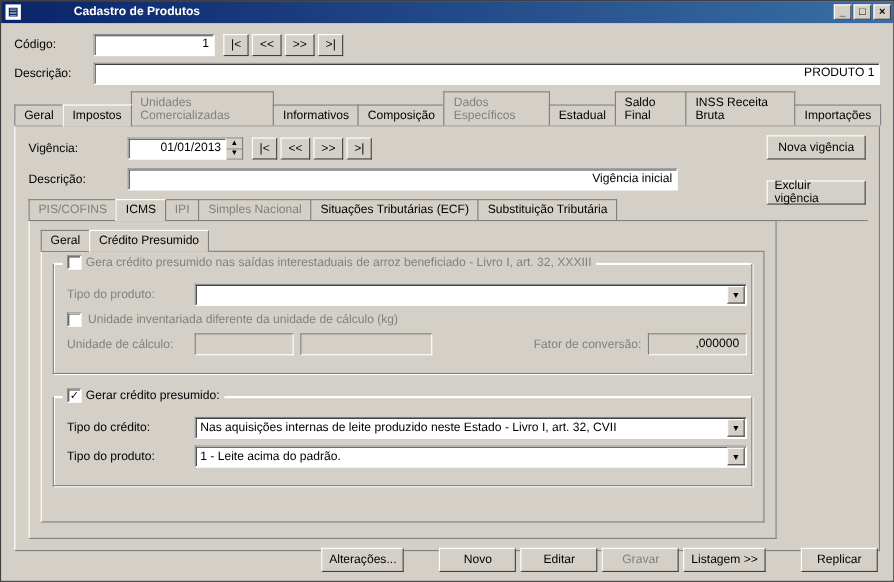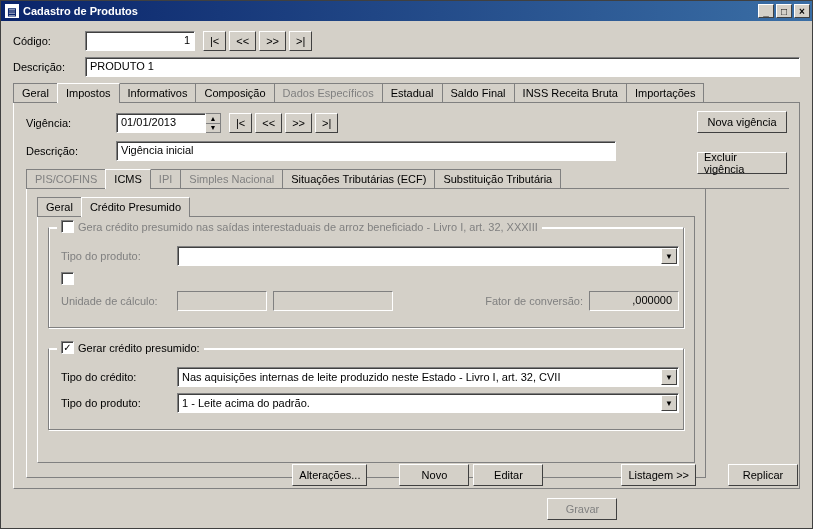--- a/index.html
+++ b/index.html
@@ -25,21 +25,21 @@
     align-items: center;
     padding: 0 2px 0 4px;
     font-weight: bold;
     font-size: 11px;
   }
   .titlebar .ticon {
     width: 14px; height: 14px; margin-right: 4px;
     display: inline-flex; align-items:center; justify-content:center;
     background:#fff; color:#0a246a; font-weight:bold; font-size:10px;
   }
-  .titlebar .title-text { flex: 1; }
+  .titlebar .title-text { flex: 1; margin-left: 44px; }
   .titlebar .winbtns { display:flex; gap:2px; }
   .titlebar .winbtn {
     width: 16px; height: 14px;
     background: #d4d0c8;
     border: 1px solid #fff;
     border-right-color:#404040; border-bottom-color:#404040;
     color:#000; font-size:10px; font-weight:bold;
     display:flex; align-items:center; justify-content:center;
     cursor:pointer;
   }
@@ -49,20 +49,21 @@
   .row { display:flex; align-items:center; margin-bottom:6px; }
   .lbl { width: 72px; color:#000; }
   .sunken {
     background:#fff;
     border:1px solid #808080;
     border-right-color:#fff; border-bottom-color:#fff;
     box-shadow: inset 1px 1px 0 #404040;
     height: 20px;
     padding: 2px 4px;
     font-size:11px;
+    text-align:right;
   }
   .codigo-box { width: 110px; text-align:right; }
   .navbtn, .btn {
     background:#d4d0c8;
     border:1px solid #fff;
     border-right-color:#404040; border-bottom-color:#404040;
     height:20px; min-width:22px;
     font-size:11px;
     padding:0 6px;
     cursor:pointer;
@@ -183,21 +184,21 @@
     border-right-color:#fff; border-bottom-color:#fff;
     height:20px; padding:2px 6px; text-align:right;
     min-width:90px;
   }
   .footer {
     position:absolute; bottom:8px; left:0; right:0;
     display:flex; justify-content:flex-end; gap:4px;
     padding:0 14px;
   }
   .footer .btn { min-width:70px; height:22px; }
-  .btn.disabled { color:#808080; cursor:default;margin-top:34px; }
+  .btn.disabled { color:#808080; cursor:default; }
   .sep { width:24px; }
 </style>
 </head>
 <body>
 
 <div class="window">
   <div class="titlebar">
     <span class="ticon">▤</span>
     <span class="title-text">Cadastro de Produtos</span>
     <div class="winbtns">
@@ -221,20 +222,21 @@
     </div>
 
     <div class="row">
       <span class="lbl">Descrição:</span>
       <div class="sunken desc-box">PRODUTO 1</div>
     </div>
 
     <div class="tabs">
       <div class="tab">Geral</div>
       <div class="tab active">Impostos</div>
+      <div class="tab disabled">Unidades Comercializadas</div>
       <div class="tab">Informativos</div>
       <div class="tab">Composição</div>
       <div class="tab disabled">Dados Específicos</div>
       <div class="tab">Estadual</div>
       <div class="tab">Saldo Final</div>
       <div class="tab">INSS Receita Bruta</div>
       <div class="tab">Importações</div>
     </div>
 
     <div class="tabpanel" style="min-height:380px;">
@@ -287,20 +289,21 @@
             </div>
             <div class="grp-row">
               <span class="grp-lbl dis">Tipo do produto:</span>
               <div class="select" style="flex:1;">
                 <span></span>
                 <div class="arrow">▼</div>
               </div>
             </div>
             <div class="grp-row">
               <span class="checkbox" style="margin-left:0;"></span>
+              <span class="dis">Unidade inventariada diferente da unidade de cálculo (kg)</span>
             </div>
             <div class="grp-row">
               <span class="grp-lbl dis">Unidade de cálculo:</span>
               <div class="readonly-num" style="width:70px;"></div>
               <div class="readonly-num" style="width:120px;"></div>
               <span style="flex:1;"></span>
               <span class="dis">Fator de conversão:</span>
               <div class="readonly-num">,000000</div>
             </div>
           </div>

